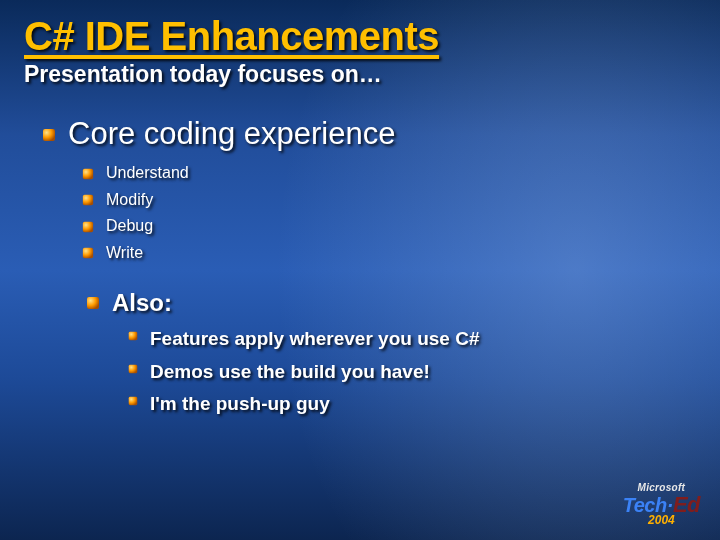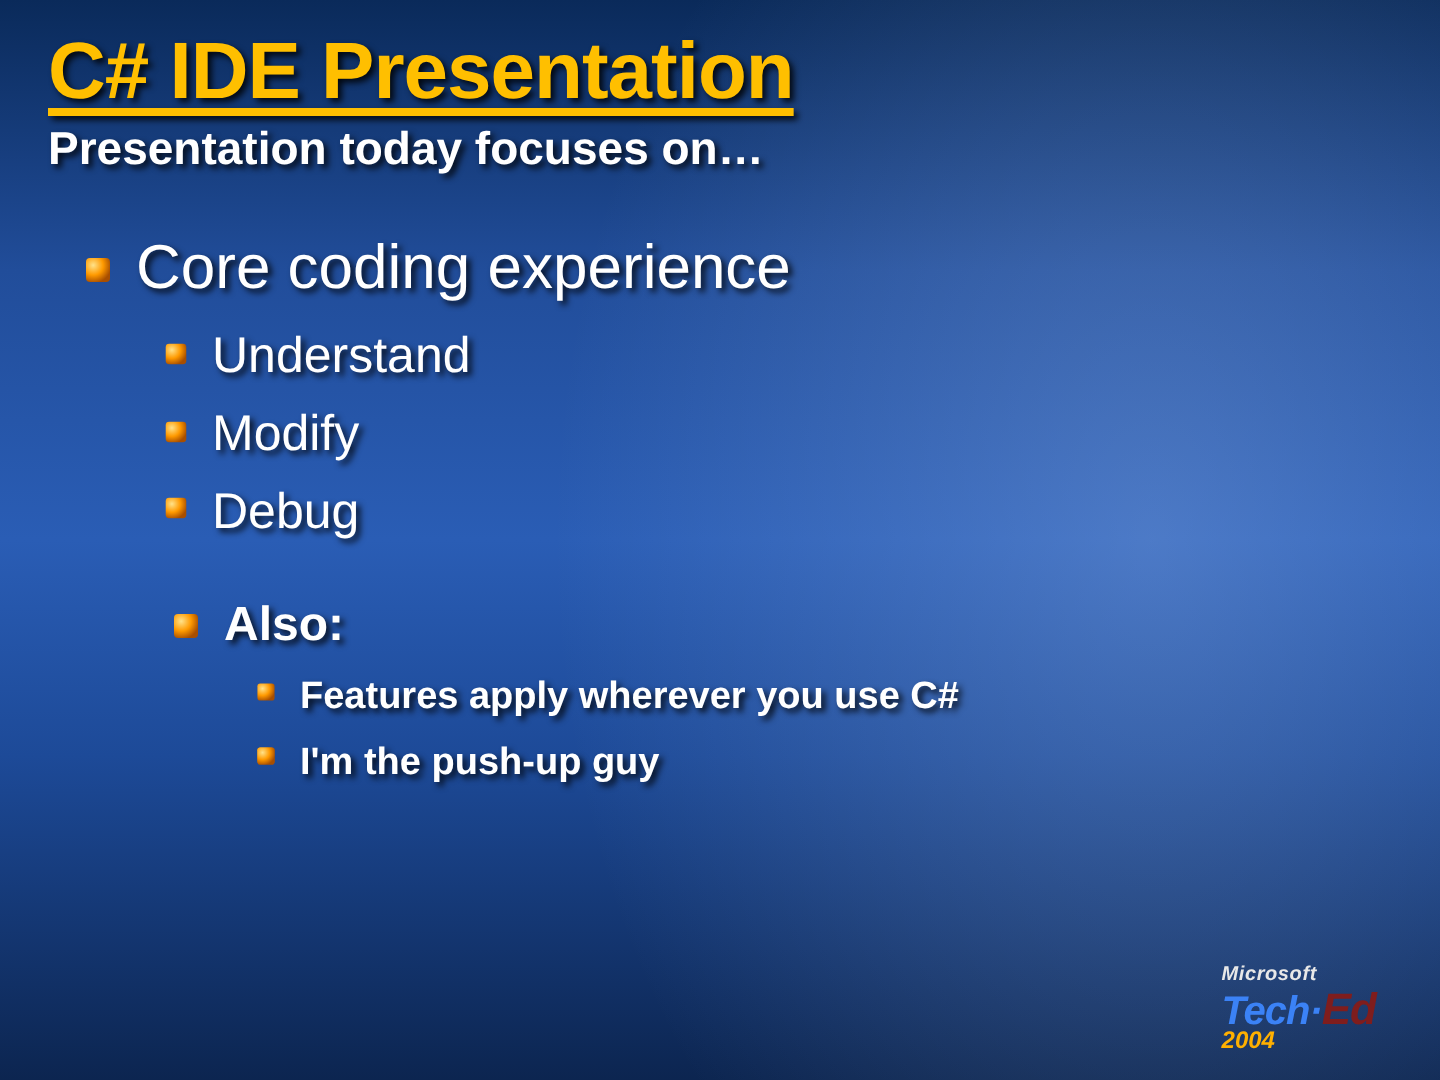--- a/index.html
+++ b/index.html
@@ -40,21 +40,21 @@
     font-size: 31px;
     font-weight: 400;
     text-shadow: 2px 2px 3px rgba(0,0,0,0.85);
     position: relative;
     margin-bottom: 8px;
   }
   .lvl1 > li.gap-above { margin-top: 26px; margin-left: 44px; }
   .lvl1 > li:last-child { margin-bottom: 0; }
   .lvl2 { padding-left: 38px; margin-top: 10px; }
   .lvl2 > li {
-    font-size: 25px;
+    font-size: 16px;
     font-weight: 400;
     text-shadow: 2px 2px 3px rgba(0,0,0,0.85);
     position: relative;
     margin-bottom: 5px;
     line-height: 1.35;
   }
   .lvl2.small > li {
     font-size: 19px;
     font-weight: 700;
     line-height: 1.45;
@@ -66,23 +66,23 @@
     width: 14px;
     height: 14px;
   }
   .bullet-wrap svg { width: 14px; height: 14px; display: block; }
   .lvl2 > li > .bullet-wrap { left: -24px; top: 0.35em; width: 12px; height: 12px; }
   .lvl2 > li > .bullet-wrap svg { width: 12px; height: 12px; }
   .lvl2.small > li > .bullet-wrap { left: -22px; top: 0.3em; width: 10px; height: 10px; }
   .lvl2.small > li > .bullet-wrap svg { width: 10px; height: 10px; }
   .logo {
     position: absolute;
-    right: 32px;
+    right: 20px;
     bottom: 14px;
-    text-align: left;
+    text-align: center;
     line-height: 1;
   }
   .logo-ms {
     font-size: 10px;
     font-weight: 700;
     font-style: italic;
     color: #e8e8e8;
     letter-spacing: 0.3px;
     display: block;
     margin-bottom: 1px;
@@ -108,21 +108,21 @@
     font-style: italic;
     color: #ffb000;
     display: block;
     margin-top: -2px;
   }
 </style>
 </head>
 <body>
 
 <div class="slide">
-  <h1 class="title">C# IDE Presentation</h1>
+  <h1 class="title">C# IDE Enhancements</h1>
   <div class="subtitle">Presentation today focuses on…</div>
 
   <div class="content">
     <ul class="lvl1">
       <li>
         <span class="bullet-wrap">
           <svg viewBox="0 0 14 14">
               <defs>
                 <radialGradient id="g1" cx="30%" cy="30%" r="75%">
                   <stop offset="0%" stop-color="#ffe28a"></stop>
@@ -152,20 +152,28 @@
             <span>Modify</span>
           </li>
           <li>
             <span class="bullet-wrap">
                 <svg viewBox="0 0 14 14">
                   <rect x="1" y="1" width="12" height="12" rx="2" fill="url(#g1)"></rect>
                 </svg>
               </span>
             <span>Debug</span>
           </li>
+          <li>
+            <span class="bullet-wrap">
+                <svg viewBox="0 0 14 14">
+                  <rect x="1" y="1" width="12" height="12" rx="2" fill="url(#g1)"></rect>
+                </svg>
+              </span>
+            <span>Write</span>
+          </li>
         </ul>
       </li>
 
       <li class="gap-above" style="font-size:24px;">
         <span class="bullet-wrap" style="top:0.28em;">
             <svg viewBox="0 0 14 14">
               <rect x="1" y="1" width="12" height="12" rx="2" fill="url(#g1)"></rect>
             </svg>
           </span>
         <span style="font-weight:700;">Also:</span>
@@ -177,20 +185,21 @@
                 </svg>
               </span>
             <span>Features apply wherever you use C#</span>
           </li>
           <li>
             <span class="bullet-wrap">
                 <svg viewBox="0 0 14 14">
                   <rect x="1" y="1" width="12" height="12" rx="2" fill="url(#g1)"></rect>
                 </svg>
               </span>
+            <span>Demos use the build you have!</span>
           </li>
           <li>
             <span class="bullet-wrap">
                 <svg viewBox="0 0 14 14">
                   <rect x="1" y="1" width="12" height="12" rx="2" fill="url(#g1)"></rect>
                 </svg>
               </span>
             <span>I'm the push-up guy</span>
           </li>
         </ul>

